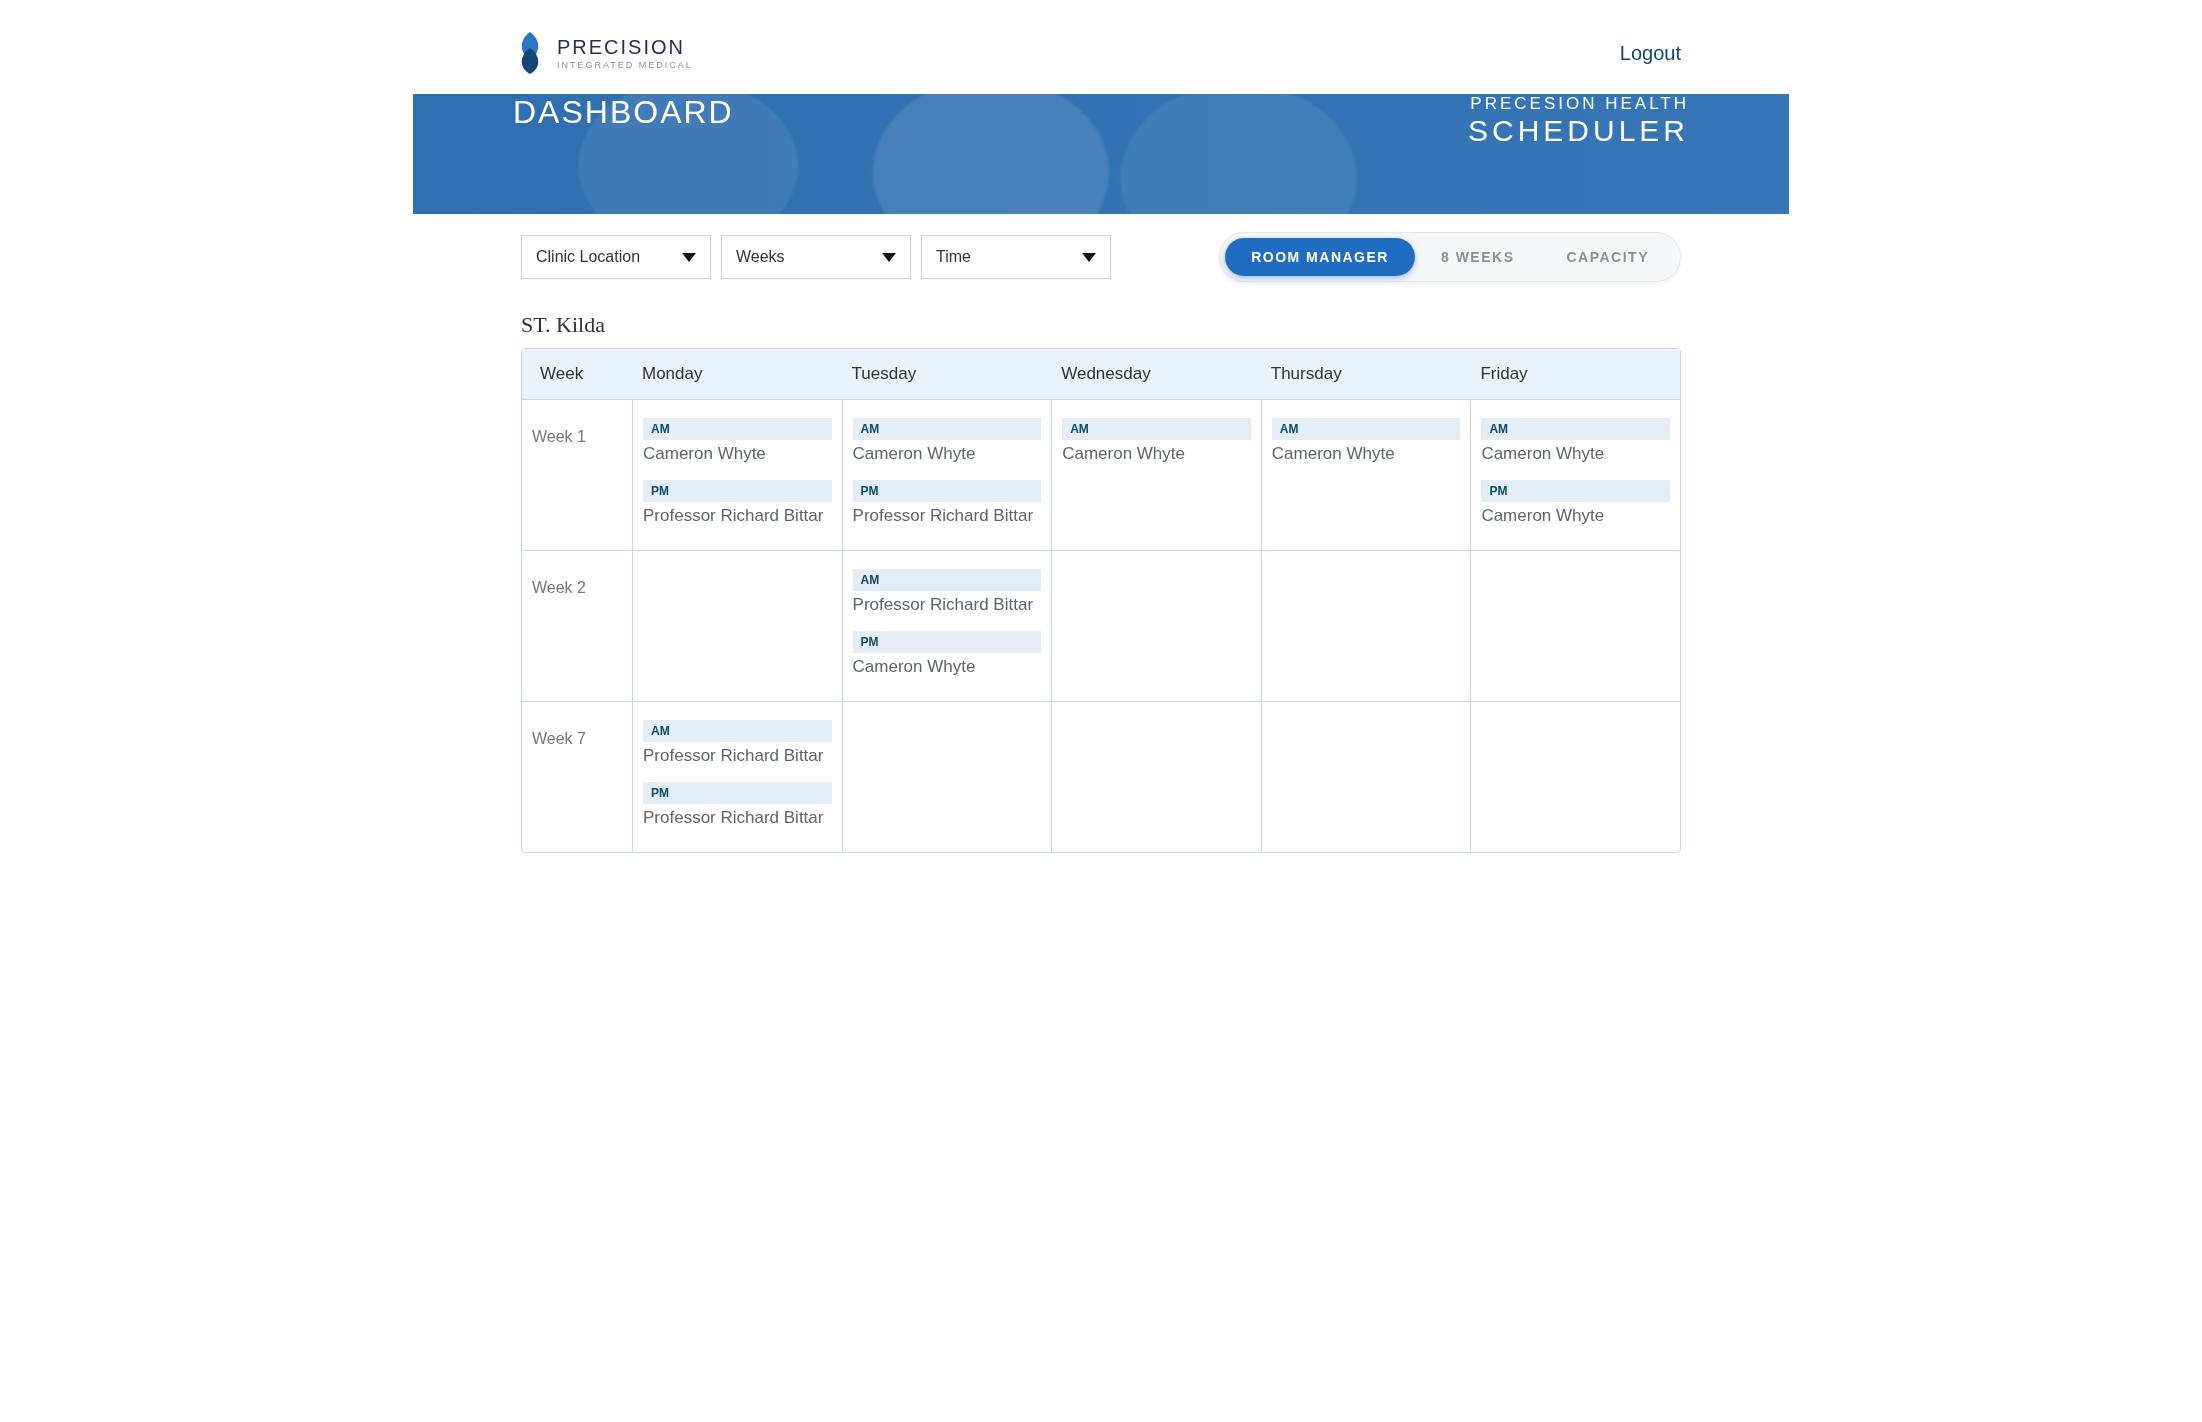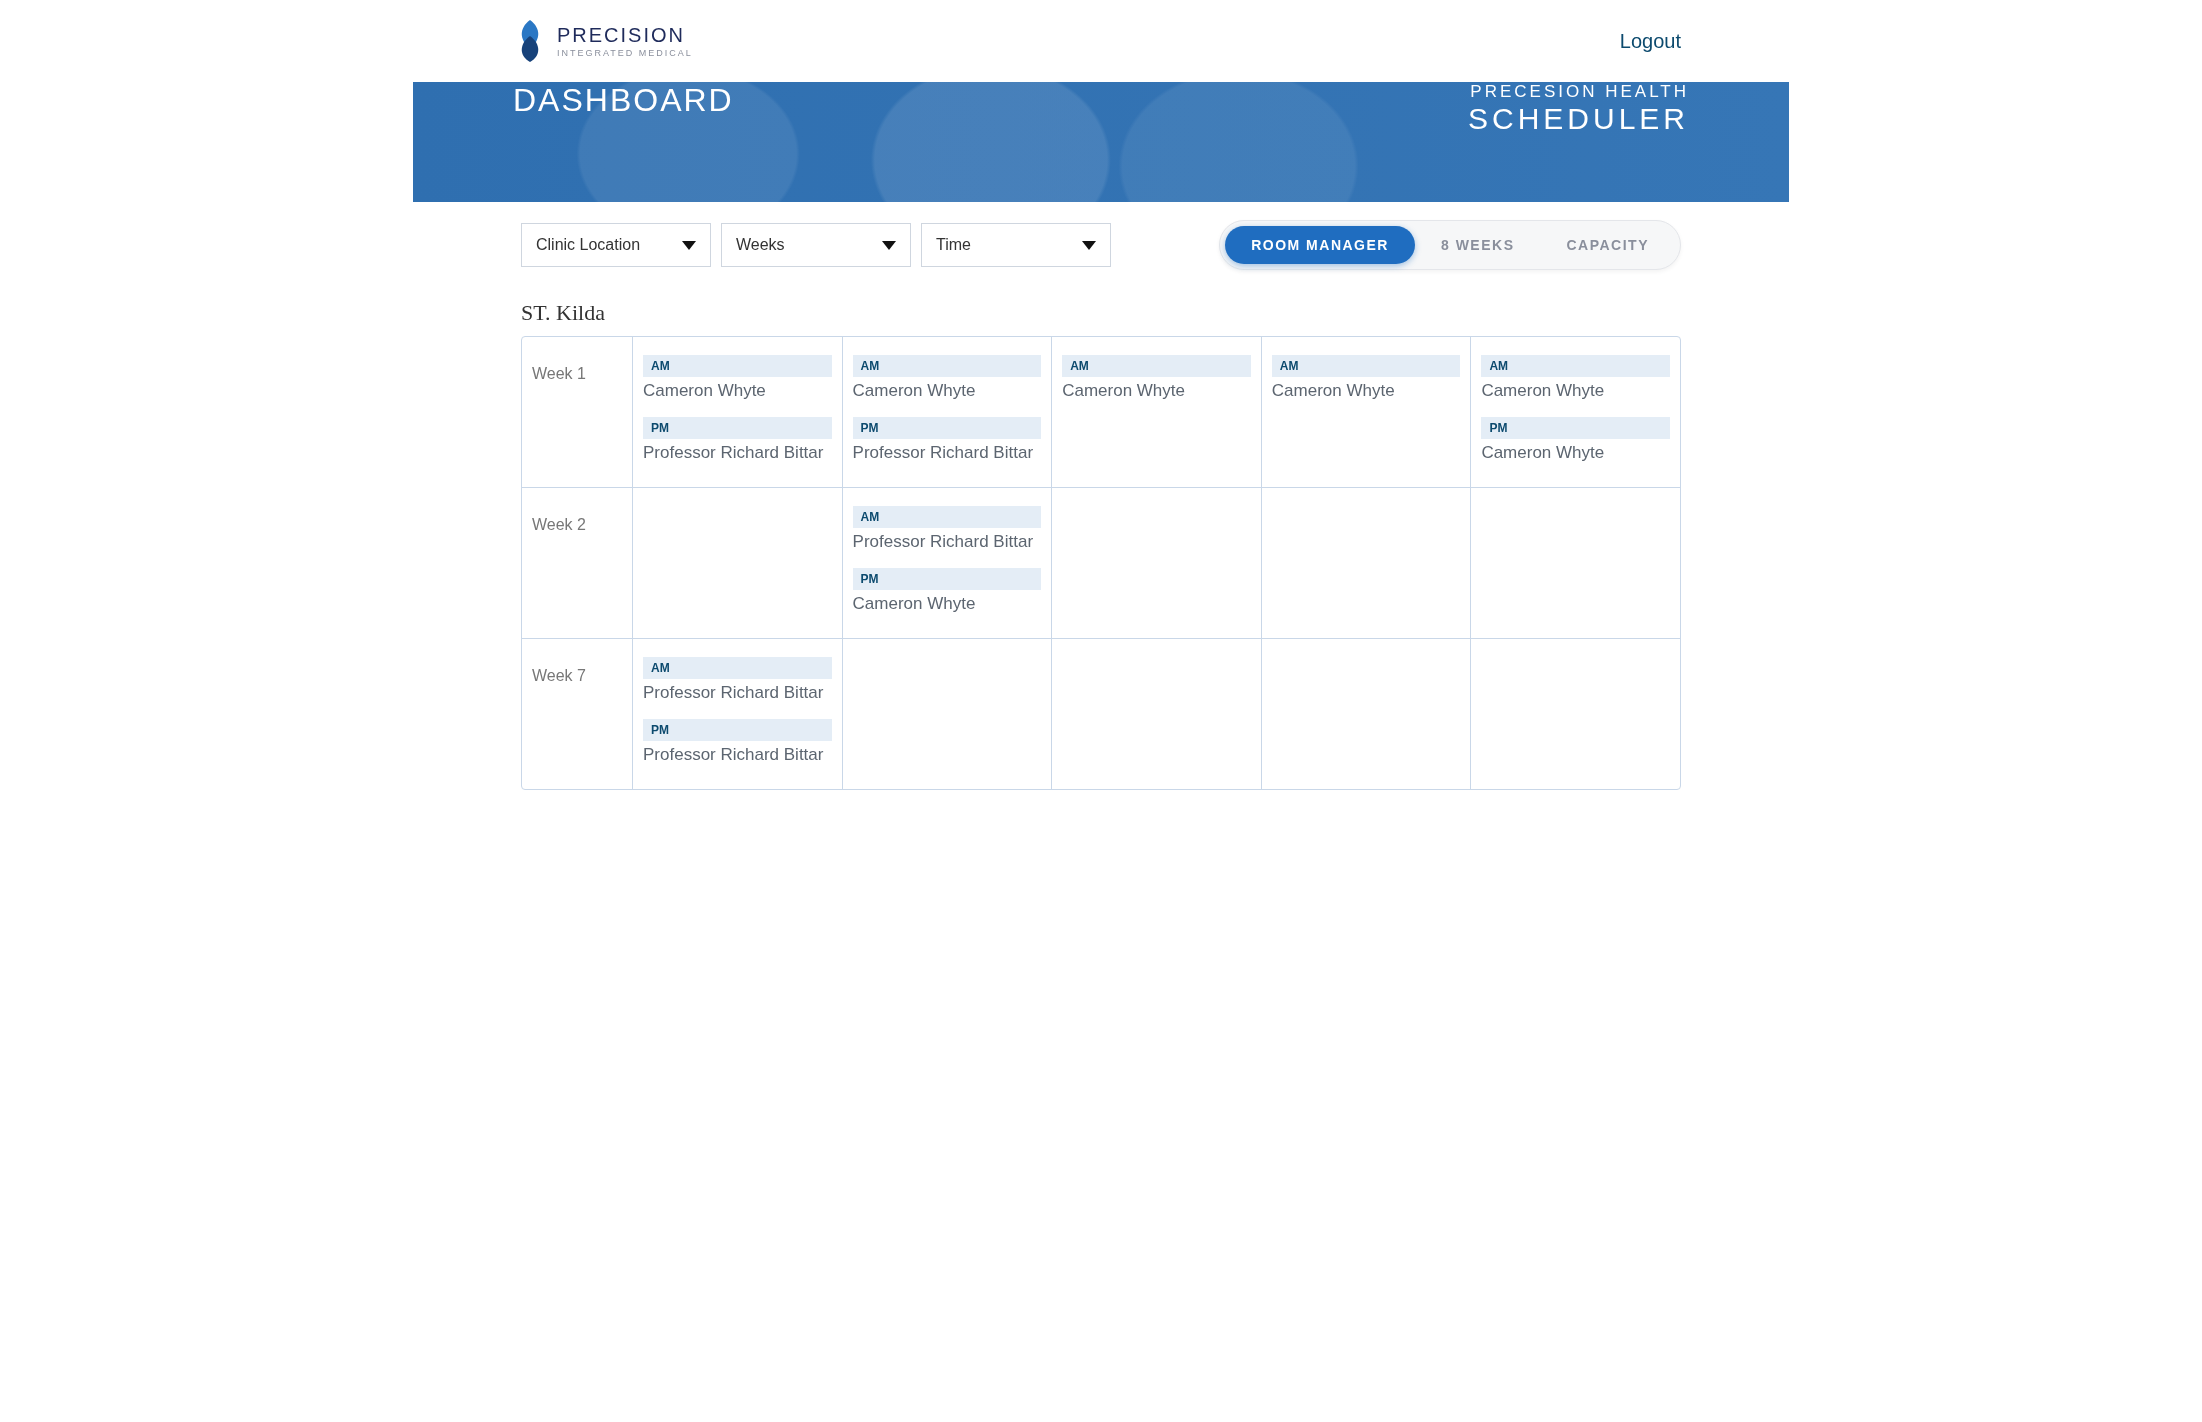--- a/index.html
+++ b/index.html
@@ -53,21 +53,21 @@
   .cell { border-left:1px solid #c9d7e8; padding:18px 10px 24px 10px; min-height:120px; }
   .cell:first-child { border-left:none; }
   .cell.weekcell { width:110px; flex:0 0 110px; display:flex; align-items:flex-start; padding-top:28px; color:#777; font-size:16px; }
   .cell.daycell { flex:1 1 0; }
 
   .slot-label { display:block; background:#e4edf6; color:#0c4a6e; font-size:12px; font-weight:700; padding:4px 8px; margin-bottom:4px; }
   .slot-value { font-size:17px; color:#5c6570; margin-bottom:16px; }
   .slot-value.last { margin-bottom:0; }
 
   
-  .page { width:1376px; margin:0 auto; }
+  .page { width:1376px; margin:12px auto; }
 </style>
 </head>
 <body>
 
 <div class="page">
 
   <div class="topbar">
     <div class="brand">
       <div class="brand-mark">
         <svg viewBox="0 0 34 46" width="34" height="46">
@@ -113,20 +113,28 @@
       <button class="pill active">ROOM MANAGER</button>
       <button class="pill">8 WEEKS</button>
       <button class="pill">CAPACITY</button>
     </div>
   </div>
 
   <div class="location-heading">ST. Kilda</div>
 
   <div class="schedule-wrap">
     <div class="sched">
+      <div class="sched-header">
+        <div class="col-week">Week</div>
+        <div class="col-day">Monday</div>
+        <div class="col-day">Tuesday</div>
+        <div class="col-day">Wednesday</div>
+        <div class="col-day">Thursday</div>
+        <div class="col-day">Friday</div>
+      </div>
       <div class="sched-body" id="sched-body">
           <div class="sched-row">
             <div class="cell weekcell">Week 1</div>
             <div class="cell daycell">
               <span class="slot-label">AM</span>
               <div class="slot-value">Cameron Whyte</div>
               <span class="slot-label">PM</span>
               <div class="slot-value last">Professor Richard Bittar</div>
             </div>
             <div class="cell daycell">

